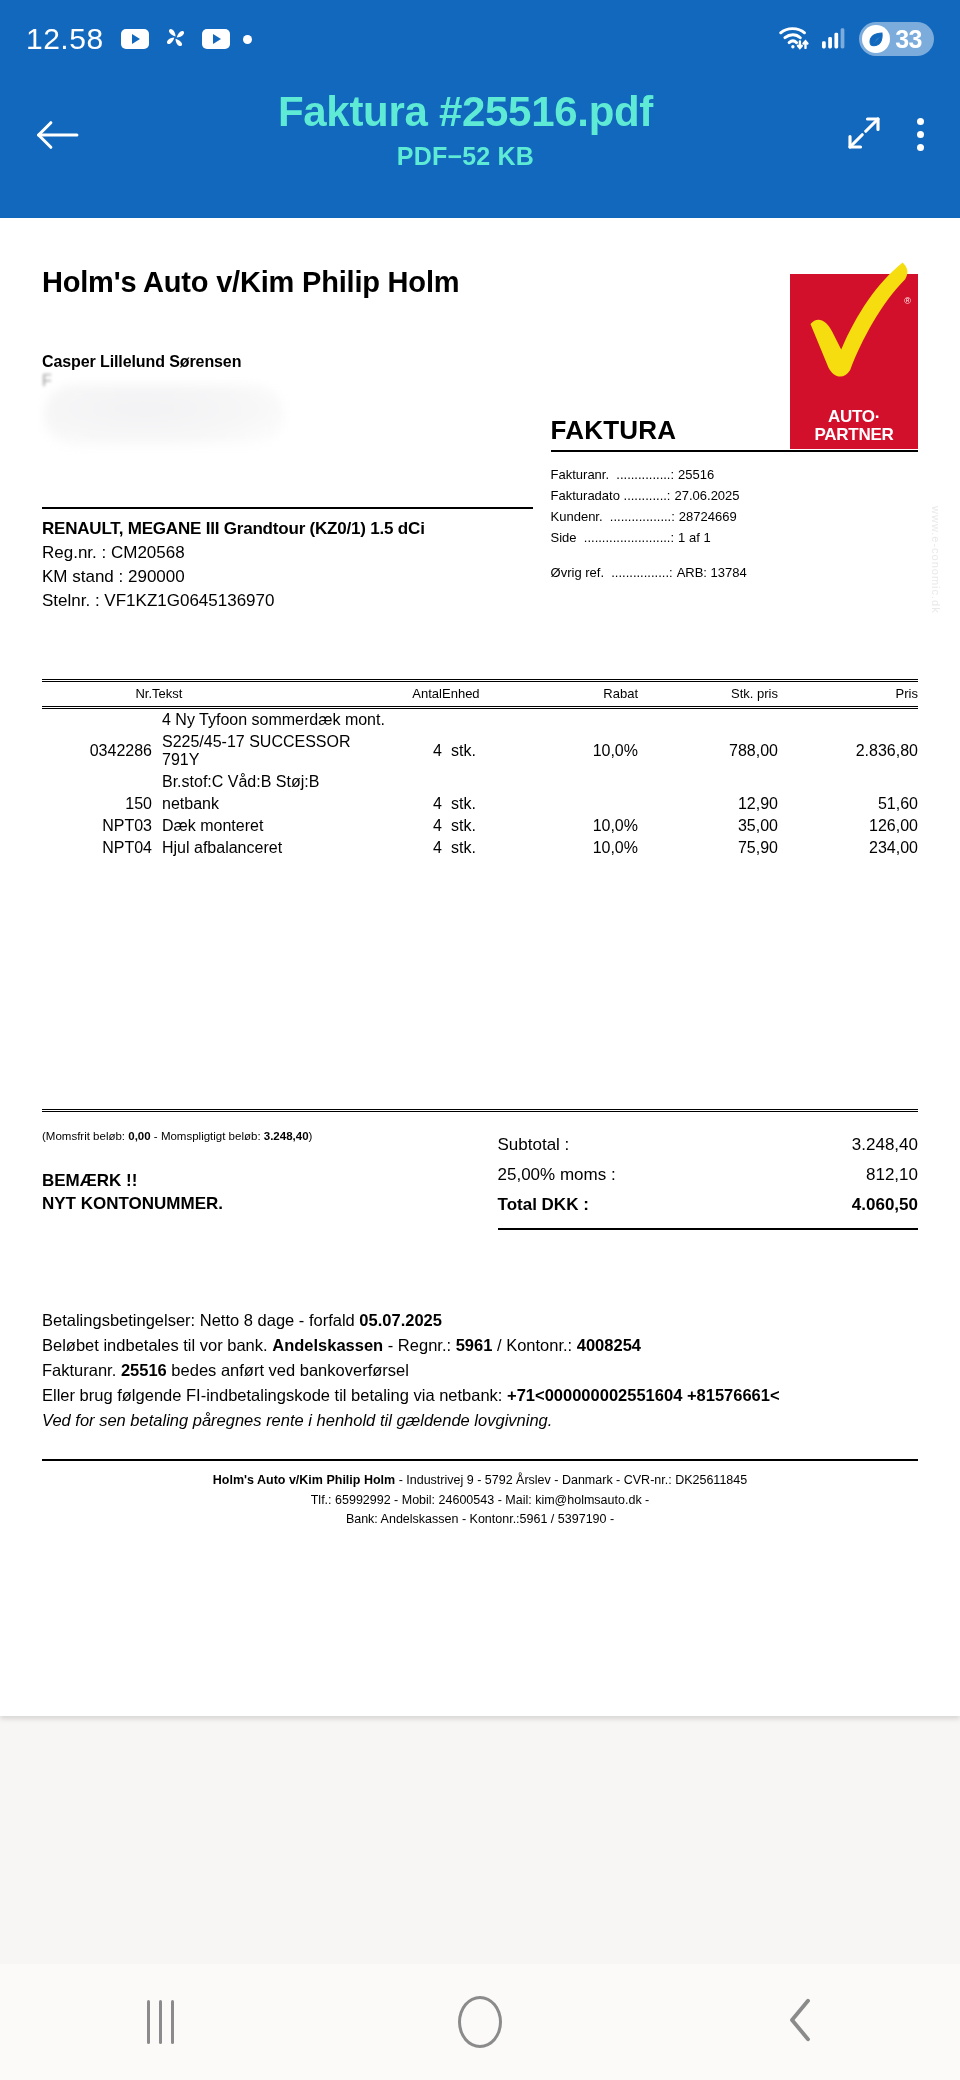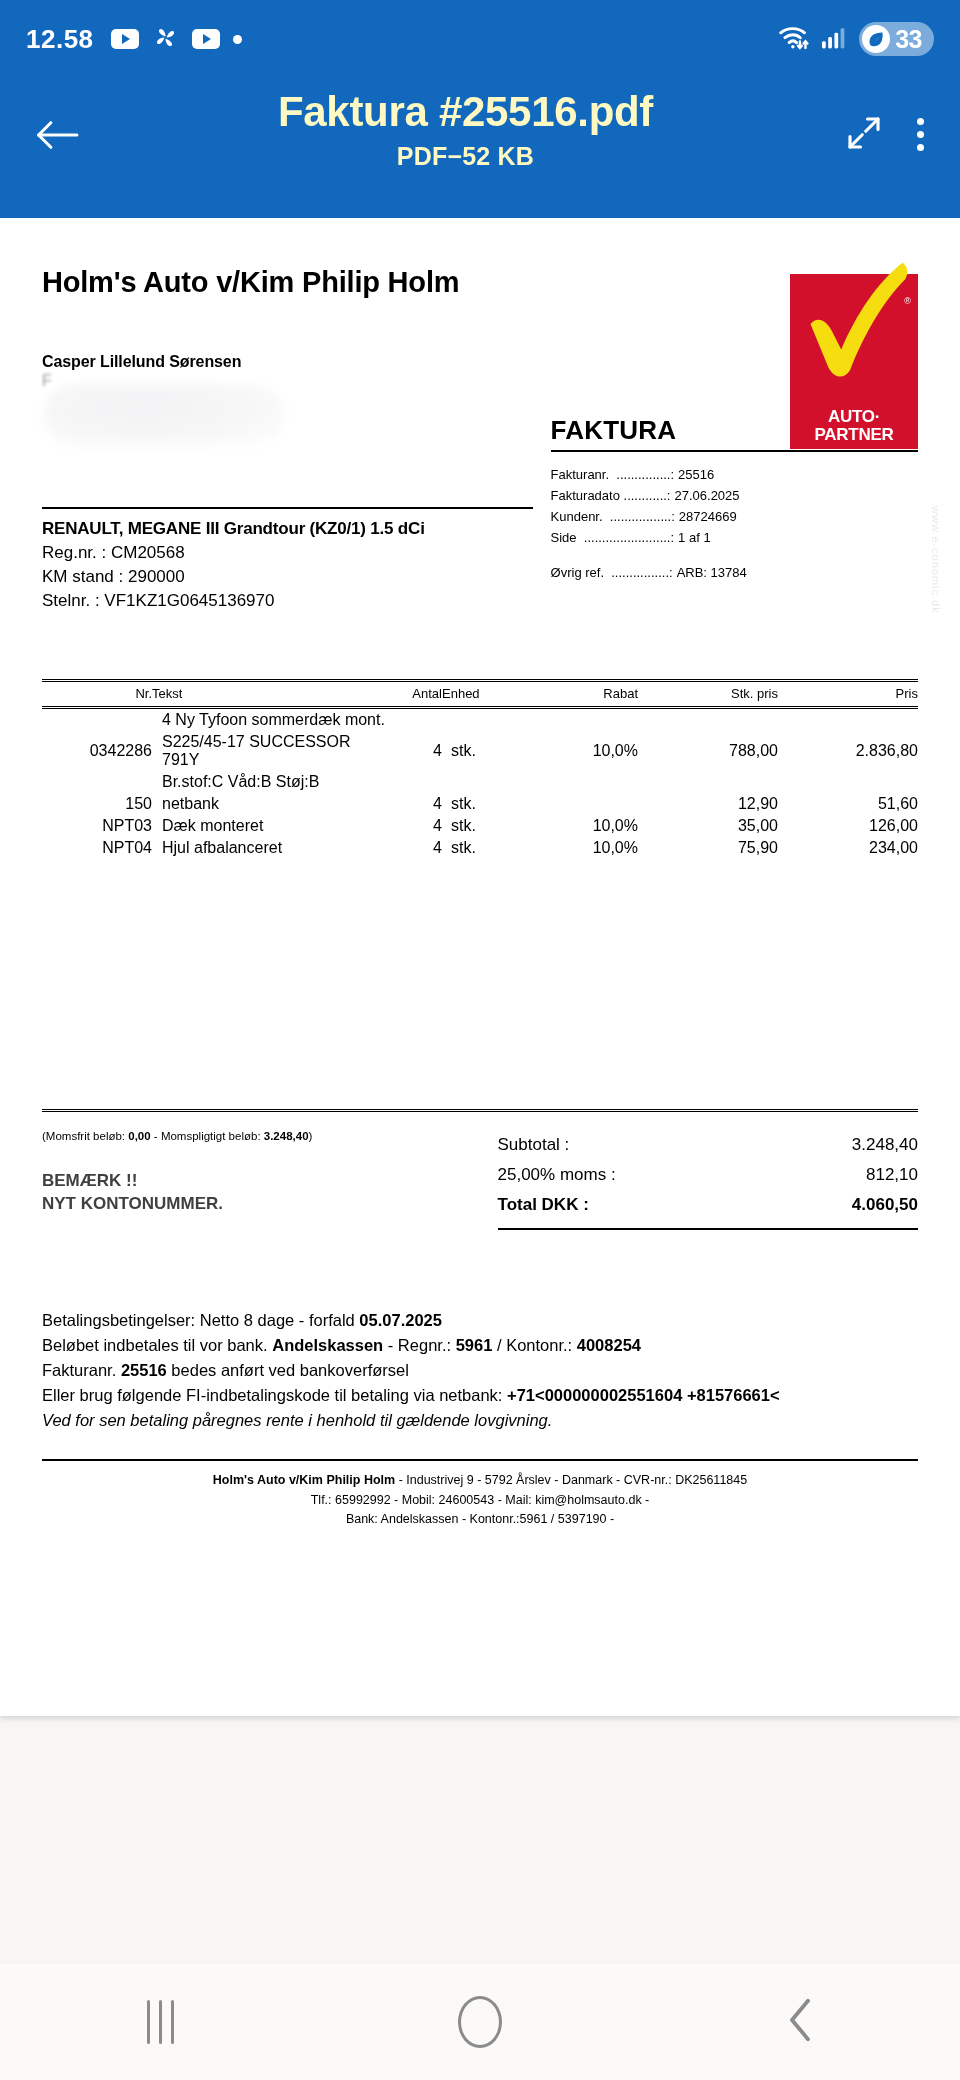--- a/index.html
+++ b/index.html
@@ -9,21 +9,21 @@
     background:#f7f6f4;
     overflow:hidden;
     position:relative;
   }
 
   
   .statusbar {
     height:78px; background:#1168bd; color:#fff;
     display:flex; align-items:center; padding:0 26px;
   }
-  .sb-time { font-size:26px; font-weight:700; letter-spacing:.5px; }
+  .sb-time { font-size:30px; font-weight:400; letter-spacing:.5px; }
   .sb-left-icons { display:flex; align-items:center; gap:13px; margin-left:17px; }
   .sb-right { margin-left:auto; display:flex; align-items:center; gap:11px; }
   .yt-icon {
     width:28px; height:20px; background:#fff; border-radius:5px;
     display:flex; align-items:center; justify-content:center;
   }
   .yt-icon::after {
     content:""; width:0; height:0;
     border-left:8px solid #1168bd;
     border-top:5px solid transparent; border-bottom:5px solid transparent;
@@ -35,21 +35,21 @@
     display:flex; align-items:center; padding:0 3px;
   }
   .batt-leaf {
     width:28px; height:28px; border-radius:50%; background:#fff;
     display:flex; align-items:center; justify-content:center; flex:none;
   }
   .batt-num { font-size:25px; font-weight:700; color:#fff; padding:0 9px 0 5px; letter-spacing:-.5px; }
 
   
   .appbar {
-    background:#1168bd; color:#fef9c3; height:140px;
+    background:#1168bd; color:#5eead4; height:140px;
     display:flex; align-items:flex-start; padding:8px 26px 0 26px; position:relative;
   }
   .back-btn { width:62px; display:flex; justify-content:center; padding-top:32px; cursor:pointer; }
   .titlewrap { flex:1; text-align:center; padding-top:2px; }
   .apptitle { font-size:42px; font-weight:700; line-height:1.15; letter-spacing:-.3px; }
   .appsub { font-size:25px; font-weight:700; margin-top:6px; letter-spacing:.2px; }
   .bar-actions { display:flex; align-items:flex-start; gap:22px; padding-top:26px; }
   .icon-btn { cursor:pointer; display:flex; align-items:center; justify-content:center; }
   .kebab { display:flex; flex-direction:column; gap:6px; padding:6px 10px; cursor:pointer; }
   .kebab i { width:7px; height:7px; border-radius:50%; background:#fff; display:block; }
@@ -123,21 +123,21 @@
   .tbl tbody td { padding:2px 0; }
   .tbl tbody td.c-txt { padding-left:10px; }
   .tbl tbody td.c-enh { padding-left:9px; }
   .row-head td { padding-top:16px; padding-bottom:14px; }
 
   
   .totals-wrap { margin-top:250px; border-top:3px double #000; padding-top:18px; display:flex; }
   .tot-left { width:52%; }
   .vat-note { font-size:11.5px; }
   .vat-note b { font-weight:700; }
-  .notice { color:#404040; font-weight:700; font-size:17px; margin-top:28px; line-height:1.35; }
+  .notice { color:#000000; font-weight:700; font-size:17px; margin-top:28px; line-height:1.35; }
   .tot-right { width:48%; font-size:17px; }
   .tot-row { display:flex; justify-content:space-between; padding:5px 0 5px 0; }
   .tot-row .lbl { padding-right:20px; }
   .tot-row.total { font-weight:700; }
   .tot-rule { border-bottom:2px solid #000; margin-top:8px; }
 
   
   .terms { margin-top:78px; font-size:16.5px; line-height:1.52; }
   .terms b { font-weight:700; }
   .terms .ital { font-style:italic; }

